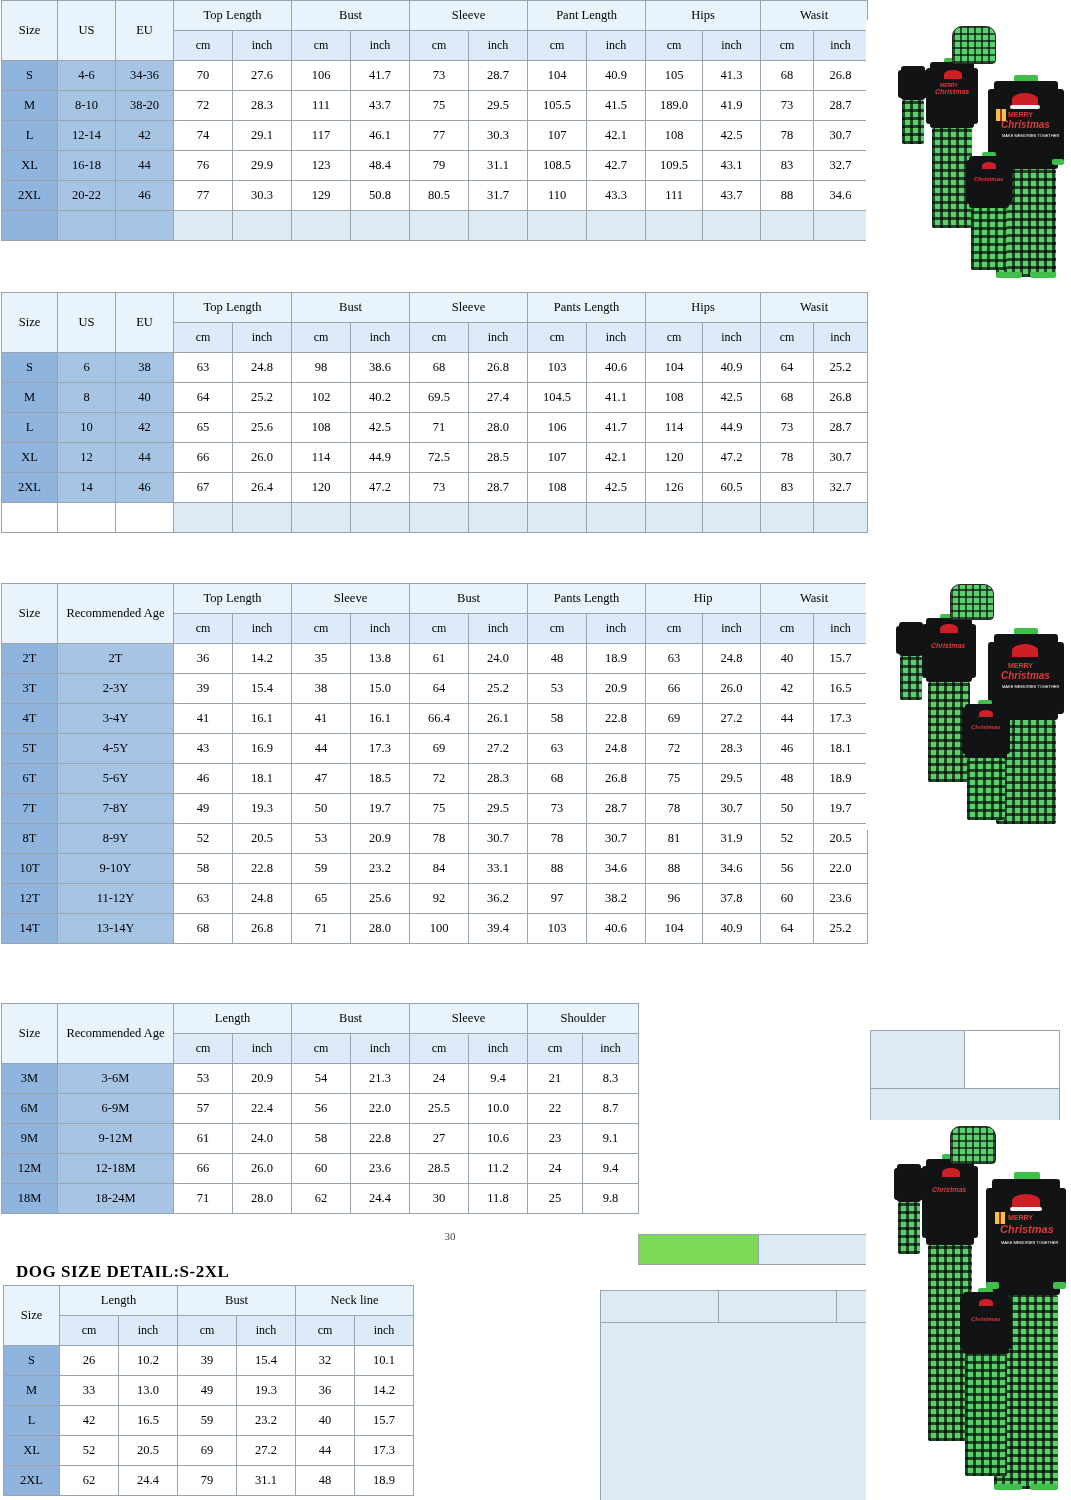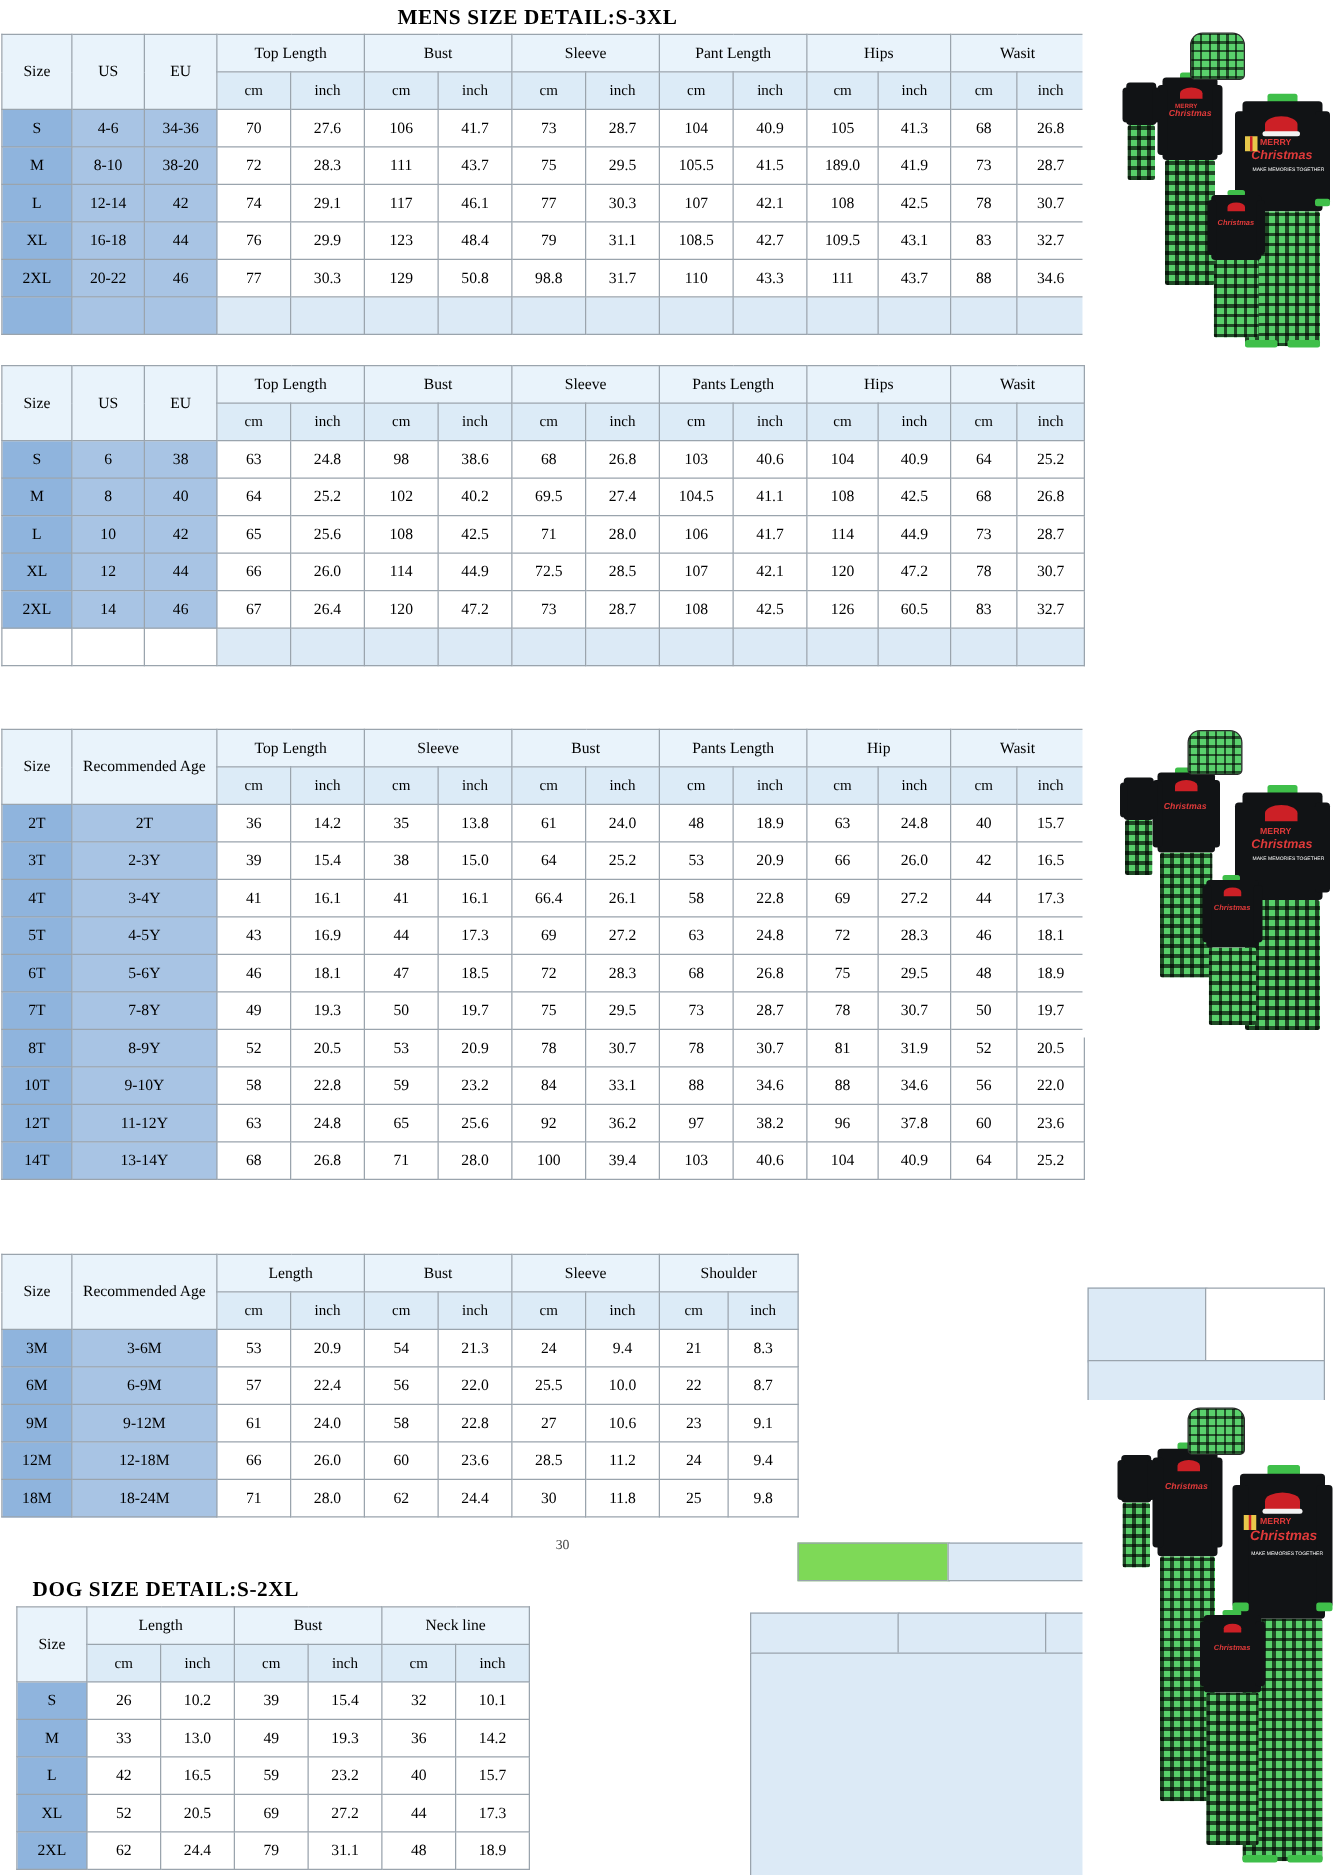--- a/index.html
+++ b/index.html
@@ -75,21 +75,20 @@
     position:absolute;text-align:center;font-size:11px;color:#444;
     font-family:"Liberation Serif",serif;
   }
 </style>
 </head>
 <body>
 
 <div class="page">
 
   <div class="section" style="position:absolute;left:0;top:0;width:860px;">
-    <div class="sec-title">MENS SIZE DETAIL:S-3XL</div>
     <table style="width:858px;margin-left:1px;">
       <colgroup>
         <col style="width:56px">
           <col style="width:58px">
           <col style="width:58px">
         <col style="width:59px">
           <col style="width:59px">
         <col style="width:59px">
           <col style="width:59px">
         <col style="width:59px">
@@ -196,21 +195,21 @@
         <td class="num">32.7</td>
       </tr>
       <tr>
         <td class="sizecol">2XL</td>
         <td class="sizecell">20-22</td>
         <td class="sizecell">46</td>
         <td class="num">77</td>
         <td class="num">30.3</td>
         <td class="num">129</td>
         <td class="num">50.8</td>
-        <td class="num">98.8</td>
+        <td class="num">80.5</td>
         <td class="num">31.7</td>
         <td class="num">110</td>
         <td class="num">43.3</td>
         <td class="num">111</td>
         <td class="num">43.7</td>
         <td class="num">88</td>
         <td class="num">34.6</td>
       </tr>
       <tr>
         <td class="sizecol">&nbsp;</td>
@@ -691,21 +690,21 @@
   <div style="position:absolute;left:870px;top:1030px;width:94px;height:58px;background:#dceaf6;border:1px solid #9aa4ad;"></div>
   <div style="position:absolute;left:964px;top:1030px;width:94px;height:58px;background:#ffffff;border:1px solid #9aa4ad;"></div>
   <div style="position:absolute;left:870px;top:1088px;width:188px;height:146px;background:#dceaf6;border:1px solid #9aa4ad;"></div>
   <div style="position:absolute;left:638px;top:1234px;width:120px;height:29px;background:#7ed957;border:1px solid #9aa4ad;"></div>
   <div style="position:absolute;left:758px;top:1234px;width:112px;height:29px;background:#dceaf6;border:1px solid #9aa4ad;"></div>
   <div style="position:absolute;left:870px;top:1234px;width:94px;height:29px;background:#dceaf6;border:1px solid #9aa4ad;"></div>
   <div style="position:absolute;left:964px;top:1234px;width:94px;height:29px;background:#dceaf6;border:1px solid #9aa4ad;"></div>
 
   <div class="pagenum" style="left:420px;top:1230px;width:60px;">30</div>
 
-  <div class="section" style="position:absolute;left:12px;top:1258px;width:412px;">
+  <div class="section" style="position:absolute;left:2px;top:1258px;width:412px;">
     <div class="sec-title" style="text-align:left;padding-left:14px;">DOG SIZE DETAIL:S-2XL</div>
     <table style="width:410px;margin-left:1px;">
       <colgroup>
         <col style="width:56px">
         <col style="width:59px">
           <col style="width:59px">
         <col style="width:59px">
           <col style="width:59px">
         <col style="width:59px">
           <col style="width:59px">

